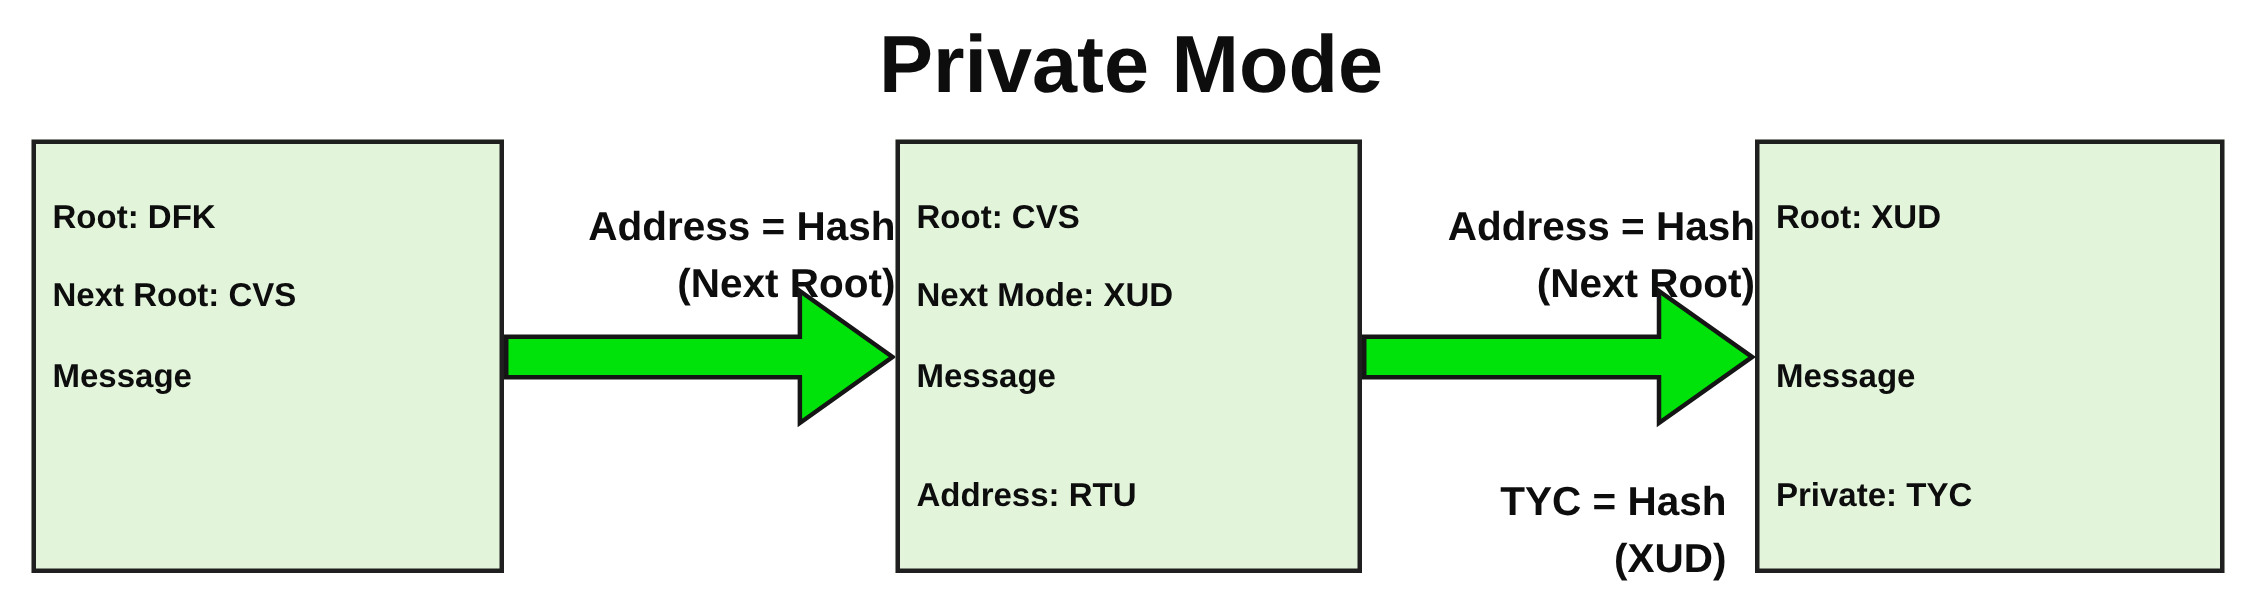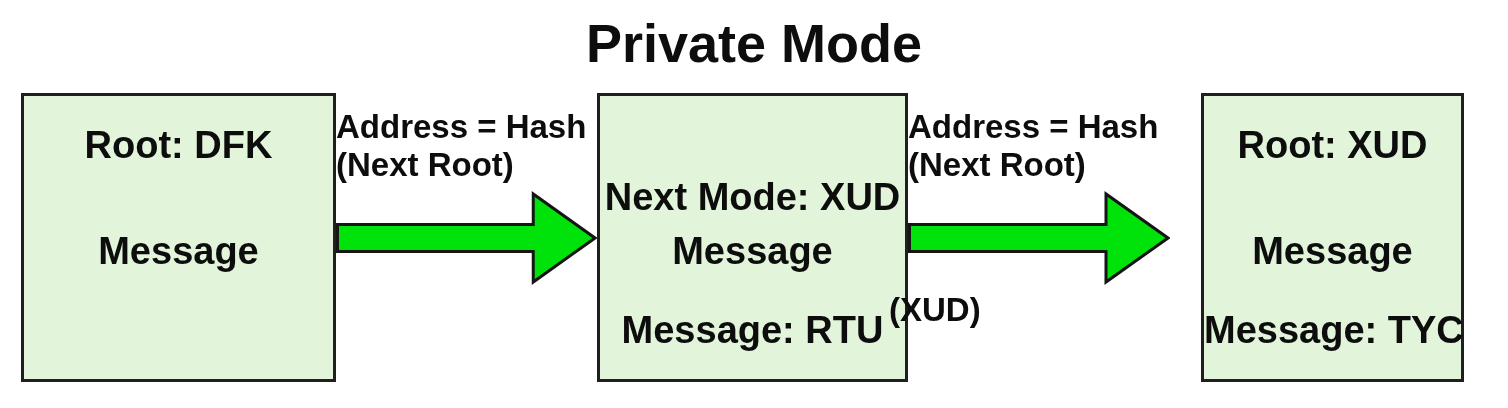--- a/index.html
+++ b/index.html
@@ -30,29 +30,29 @@
   .node {
     position: absolute;
     top: 93px;
     height: 289px;
     box-sizing: border-box;
     background: var(--box-fill, #e2f5db);
     border: 3px solid var(--box-border, #1f1f1f);
   }
   .node1 { left: 21px;   width: 315px; }
   .node2 { left: 597px;  width: 311px; }
-  .node3 { left: 1201px; width: 263px; }
+  .node3 { left: 1170px; width: 313px; }
   .nline {
     position: absolute;
     left: 0;
     width: 100%;
-    text-align: center;
-    font-size: 38px;
+    font-size: 22px;
     line-height: 38px;
     white-space: nowrap;
+    padding-left: 11px;
   }
   .l-root { top: 30px;  }
   .l-next { top: 82px;  }
   .l-msg  { top: 136px; }
   .l-addr { top: 215px; }
   .gap {
     position: absolute;
     top: 93px;
     height: 289px;
   }
@@ -69,71 +69,75 @@
   .arrow-shape {
     fill: var(--arrow-fill, #00e30a);
     stroke: var(--arrow-border, #151515);
     stroke-width: 3;
     stroke-linejoin: miter;
   }
   .alabel {
     position: absolute;
     left: 0;
     width: 100%;
-    text-align: left;
-    font-size: 33px;
+    text-align: right;
+    font-size: 27px;
     line-height: 38px;
     white-space: nowrap;
+    margin-top: 24px;
   }
   .alabel-top    { top: 15px;  }
   .alabel-bottom { top: 198px; }
   .gap2 .alabel-bottom { transform: translateX(-19px); }
 </style>
 </head>
 <body>
 
 <div class="stage">
 
   <div class="title">Private Mode</div>
 
   <div class="node node1">
     <div class="nline l-root">Root: DFK</div>
+    <div class="nline l-next">Next Root: CVS</div>
     <div class="nline l-msg">Message</div>
   </div>
 
   <div class="gap gap1">
     <div class="alabel alabel-top">
       <div>Address = Hash</div>
       <div>(Next Root)</div>
     </div>
     <svg class="arrow-svg" viewBox="0 0 262 100" preserveAspectRatio="none" aria-hidden="true">
       <polygon class="arrow-shape" points="1.5,34.5 198,34.5 198,4 260,48 198,92 198,61.5 1.5,61.5"></polygon>
     </svg>
     <div class="alabel alabel-bottom">
     </div>
   </div>
 
   <div class="node node2">
+    <div class="nline l-root">Root: CVS</div>
     <div class="nline l-next">Next Mode: XUD</div>
     <div class="nline l-msg">Message</div>
-    <div class="nline l-addr">Message: RTU</div>
+    <div class="nline l-addr">Address: RTU</div>
   </div>
 
   <div class="gap gap2">
     <div class="alabel alabel-top">
       <div>Address = Hash</div>
       <div>(Next Root)</div>
     </div>
     <svg class="arrow-svg" viewBox="0 0 262 100" preserveAspectRatio="none" aria-hidden="true">
       <polygon class="arrow-shape" points="1.5,34.5 198,34.5 198,4 260,48 198,92 198,61.5 1.5,61.5"></polygon>
     </svg>
     <div class="alabel alabel-bottom">
+      <div>TYC = Hash</div>
       <div>(XUD)</div>
     </div>
   </div>
 
   <div class="node node3">
     <div class="nline l-root">Root: XUD</div>
     <div class="nline l-msg">Message</div>
-    <div class="nline l-addr">Message: TYC</div>
+    <div class="nline l-addr">Private: TYC</div>
   </div>
 
 </div>
 
 </body></html>

